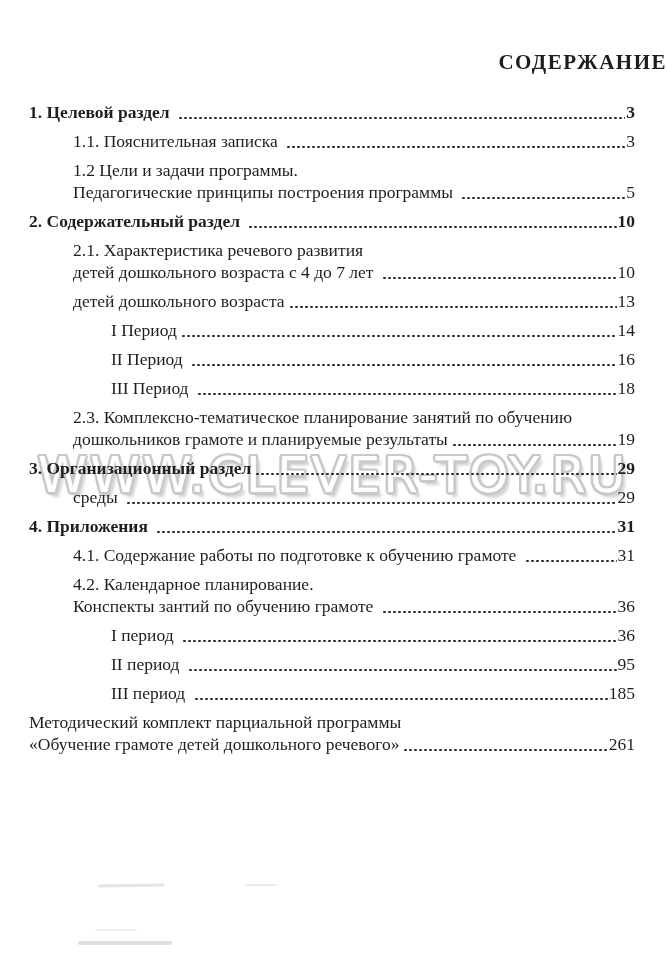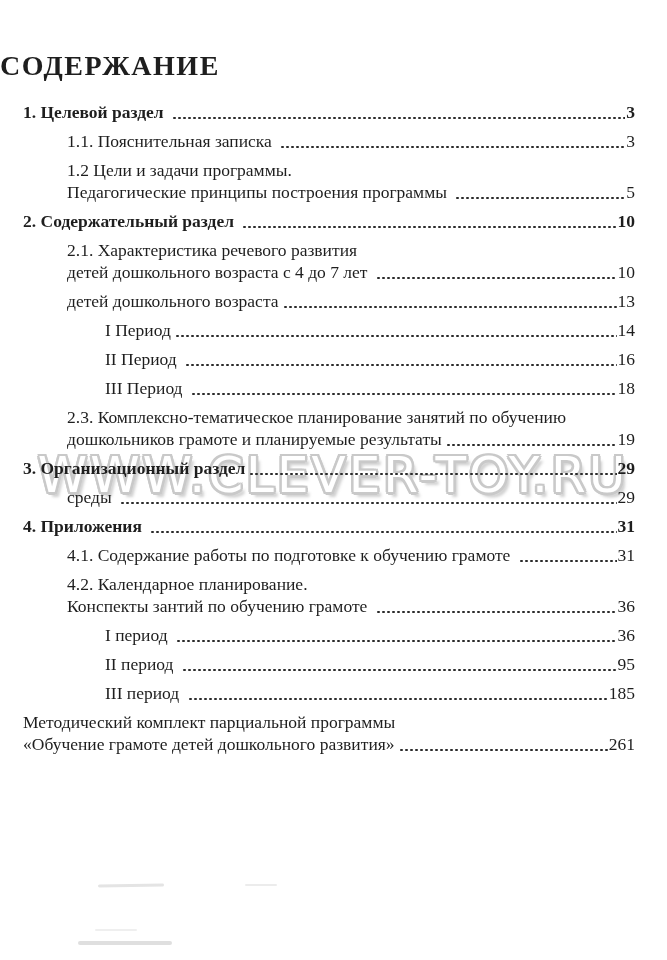--- a/index.html
+++ b/index.html
@@ -6,41 +6,41 @@
   .page{
     position:relative;
     width:667px;height:960px;
     background:#ffffff;
     font-family:"Liberation Serif", serif;
     color:#1e1e1e;
     overflow:hidden;
   }
   .title{
     position:absolute;top:50px;left:0;width:100%;
-    text-align:left;margin:0;
-    font-size:28px;font-weight:bold;letter-spacing:1.5px;
+    text-align:right;margin:0;
+    font-size:21px;font-weight:bold;letter-spacing:1.5px;
     z-index:1;
   }
   .watermark{
     position:absolute;top:446px;left:333px;
     transform:translateX(-50%);
     z-index:0;
     font-family:"DejaVu Sans", sans-serif;
     font-weight:normal;font-size:50px;letter-spacing:3px;
     white-space:nowrap;
     color:#ffffff;
     text-shadow:
       -2px -2px 0 #c9c9c9, 2px -2px 0 #c9c9c9,
       -2px 2px 0 #c9c9c9, 2px 2px 0 #c9c9c9,
       -2.5px 0 0 #c9c9c9, 2.5px 0 0 #c9c9c9,
       0 -2.5px 0 #c9c9c9, 0 2.5px 0 #c9c9c9,
       4px 5px 3px rgba(150,150,150,0.45);
   }
   .toc{
-    position:absolute;top:101px;left:23px;right:32px;
+    position:absolute;top:101px;left:29px;right:32px;
     z-index:1;
   }
   .entry{margin-bottom:7px;font-size:17.5px;line-height:22px;}
   .entry.bold{font-weight:bold;}
   .entry.level1{padding-left:44px;}
   .entry.level2{padding-left:82px;}
   .line{display:flex;align-items:baseline;}
   .txt{white-space:pre-wrap;}
   .leader{
     flex:1 1 auto;
@@ -201,21 +201,21 @@
           <span class="txt">III период </span>
           <span class="leader"></span>
           <span class="pg">185</span>
         </div>
       </div>
       <div class="entry level0">
         <div class="line">
           <span class="txt">Методический комплект парциальной программы</span>
         </div>
         <div class="line">
-          <span class="txt">«Обучение грамоте детей дошкольного развития»</span>
+          <span class="txt">«Обучение грамоте детей дошкольного речевого»</span>
           <span class="leader"></span>
           <span class="pg">261</span>
         </div>
       </div>
     </div>
   <div class="smudge s1"></div>
   <div class="smudge s2"></div>
   <div class="smudge s3"></div>
   <div class="smudge s4"></div>
 </div>

